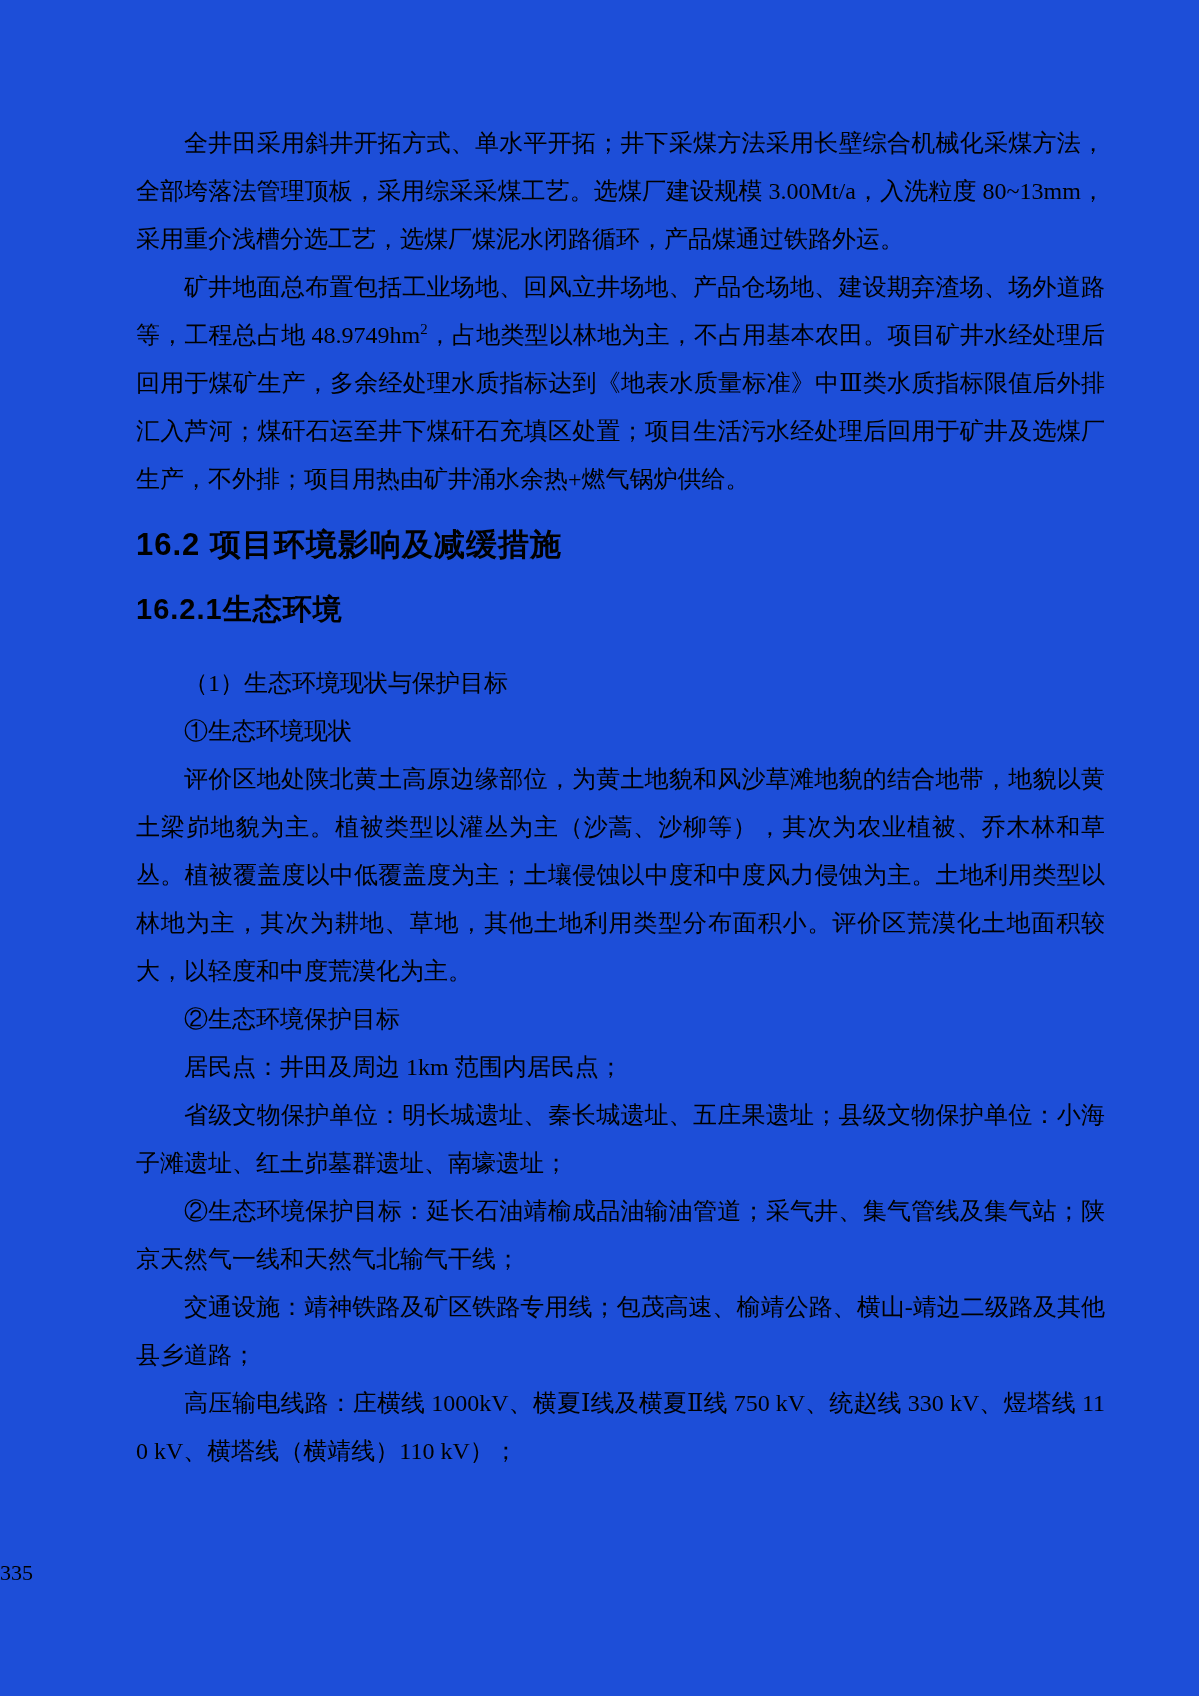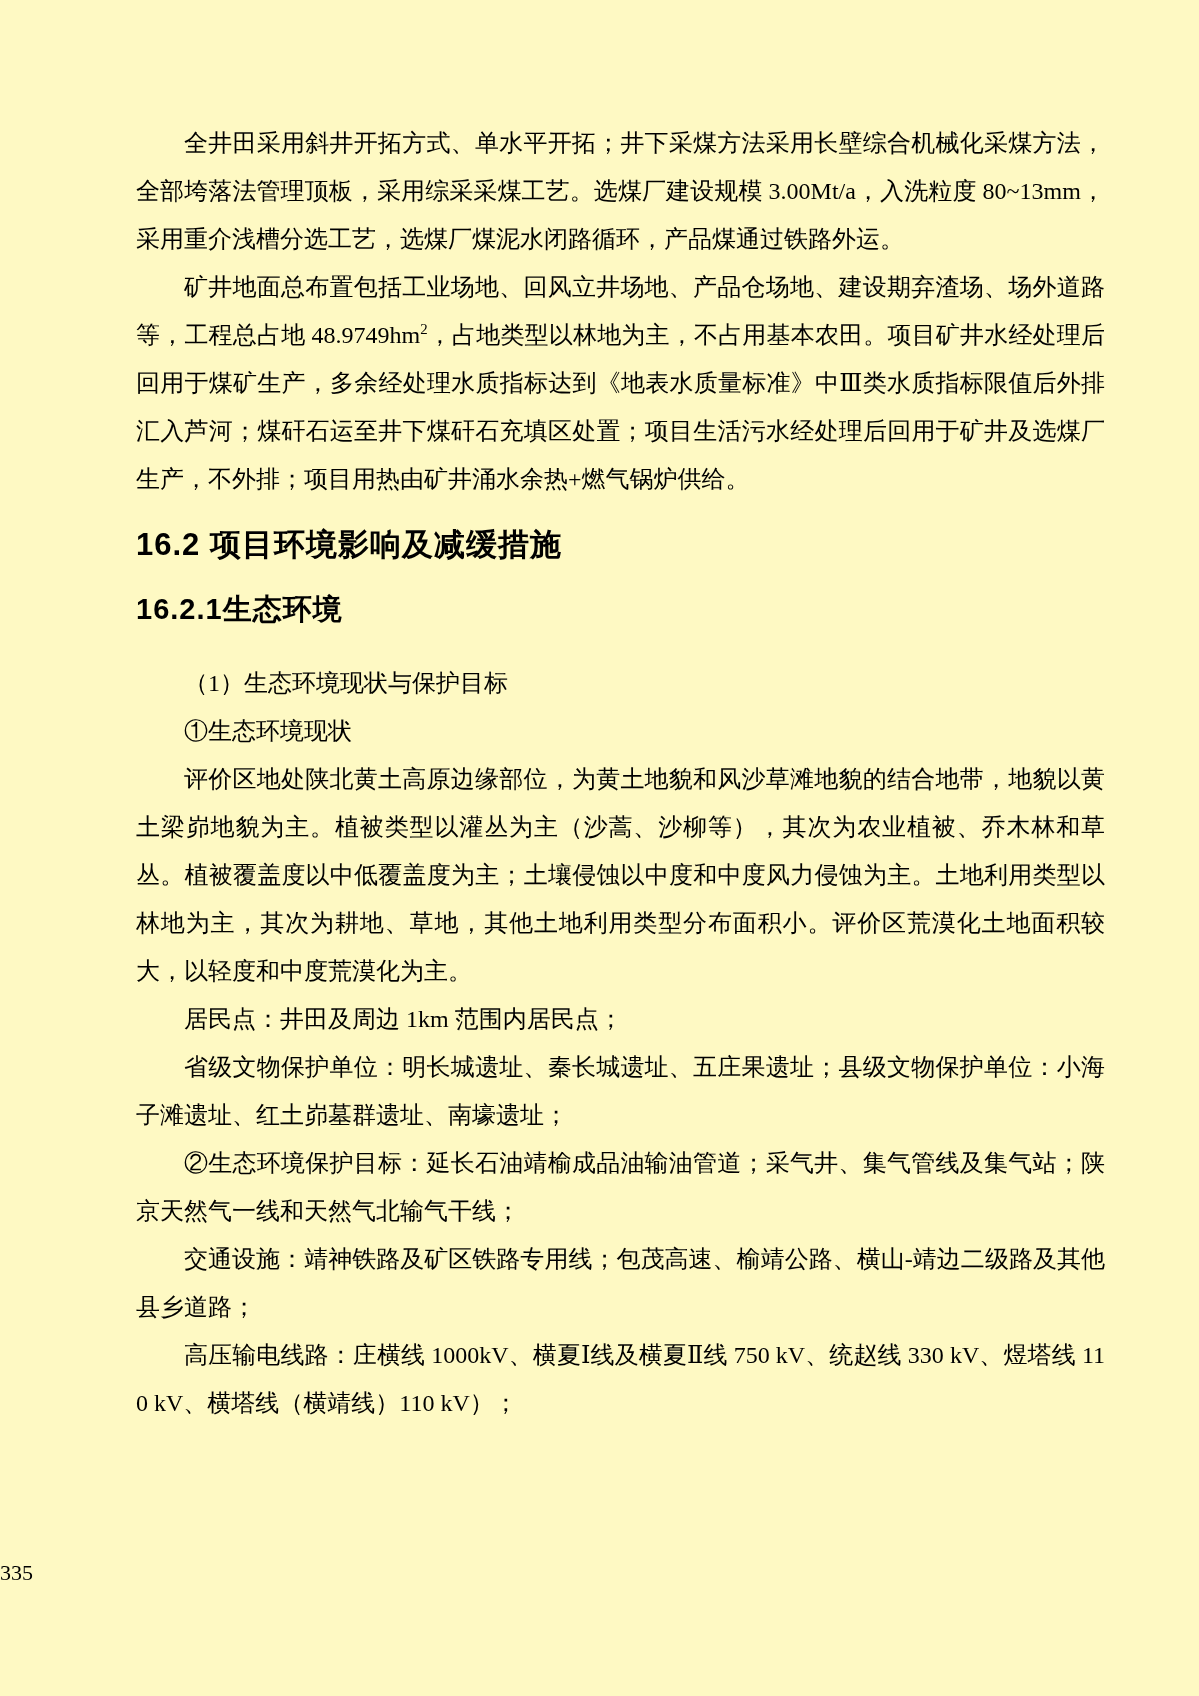--- a/index.html
+++ b/index.html
@@ -5,21 +5,21 @@
   html, body {
     margin: 0;
     padding: 0;
     background: #ffffff;
   }
   .page {
     position: relative;
     width: 1199px;
     height: 1696px;
     margin: 0 auto;
-    background: #fef9c3;
+    background: #1d4ed8;
     box-sizing: border-box;
     padding: 119px 94px 0 136px;
     color: #000000;
     font-family: "Liberation Serif", "DejaVu Serif", serif;
     font-size: 24px;
   }
   .para {
     margin: 0;
     line-height: 48px;
     text-align: justify;
@@ -70,20 +70,21 @@
   <h1 class="h-section">16.2 项目环境影响及减缓措施</h1>
 
   <h2 class="h-subsection">16.2.1生态环境</h2>
 
   <p class="para">（1）生态环境现状与保护目标</p>
 
   <p class="para">①生态环境现状</p>
 
   <p class="para">评价区地处陕北黄土高原边缘部位，为黄土地貌和风沙草滩地貌的结合地带，地貌以黄土梁峁地貌为主。植被类型以灌丛为主（沙蒿、沙柳等），其次为农业植被、乔木林和草丛。植被覆盖度以中低覆盖度为主；土壤侵蚀以中度和中度风力侵蚀为主。土地利用类型以林地为主，其次为耕地、草地，其他土地利用类型分布面积小。评价区荒漠化土地面积较大，以轻度和中度荒漠化为主。</p>
 
+  <p class="para">②生态环境保护目标</p>
 
   <p class="para">居民点：井田及周边 1km 范围内居民点；</p>
 
   <p class="para">省级文物保护单位：明长城遗址、秦长城遗址、五庄果遗址；县级文物保护单位：小海子滩遗址、红土峁墓群遗址、南壕遗址；</p>
 
   <p class="para">②生态环境保护目标：延长石油靖榆成品油输油管道；采气井、集气管线及集气站；陕京天然气一线和天然气北输气干线；</p>
 
   <p class="para">交通设施：靖神铁路及矿区铁路专用线；包茂高速、榆靖公路、横山-靖边二级路及其他县乡道路；</p>
 
   <p class="para">高压输电线路：庄横线 1000kV、横夏Ⅰ线及横夏Ⅱ线 750 kV、统赵线 330 kV、煜塔线 110 kV、横塔线（横靖线）110 kV）；</p>

